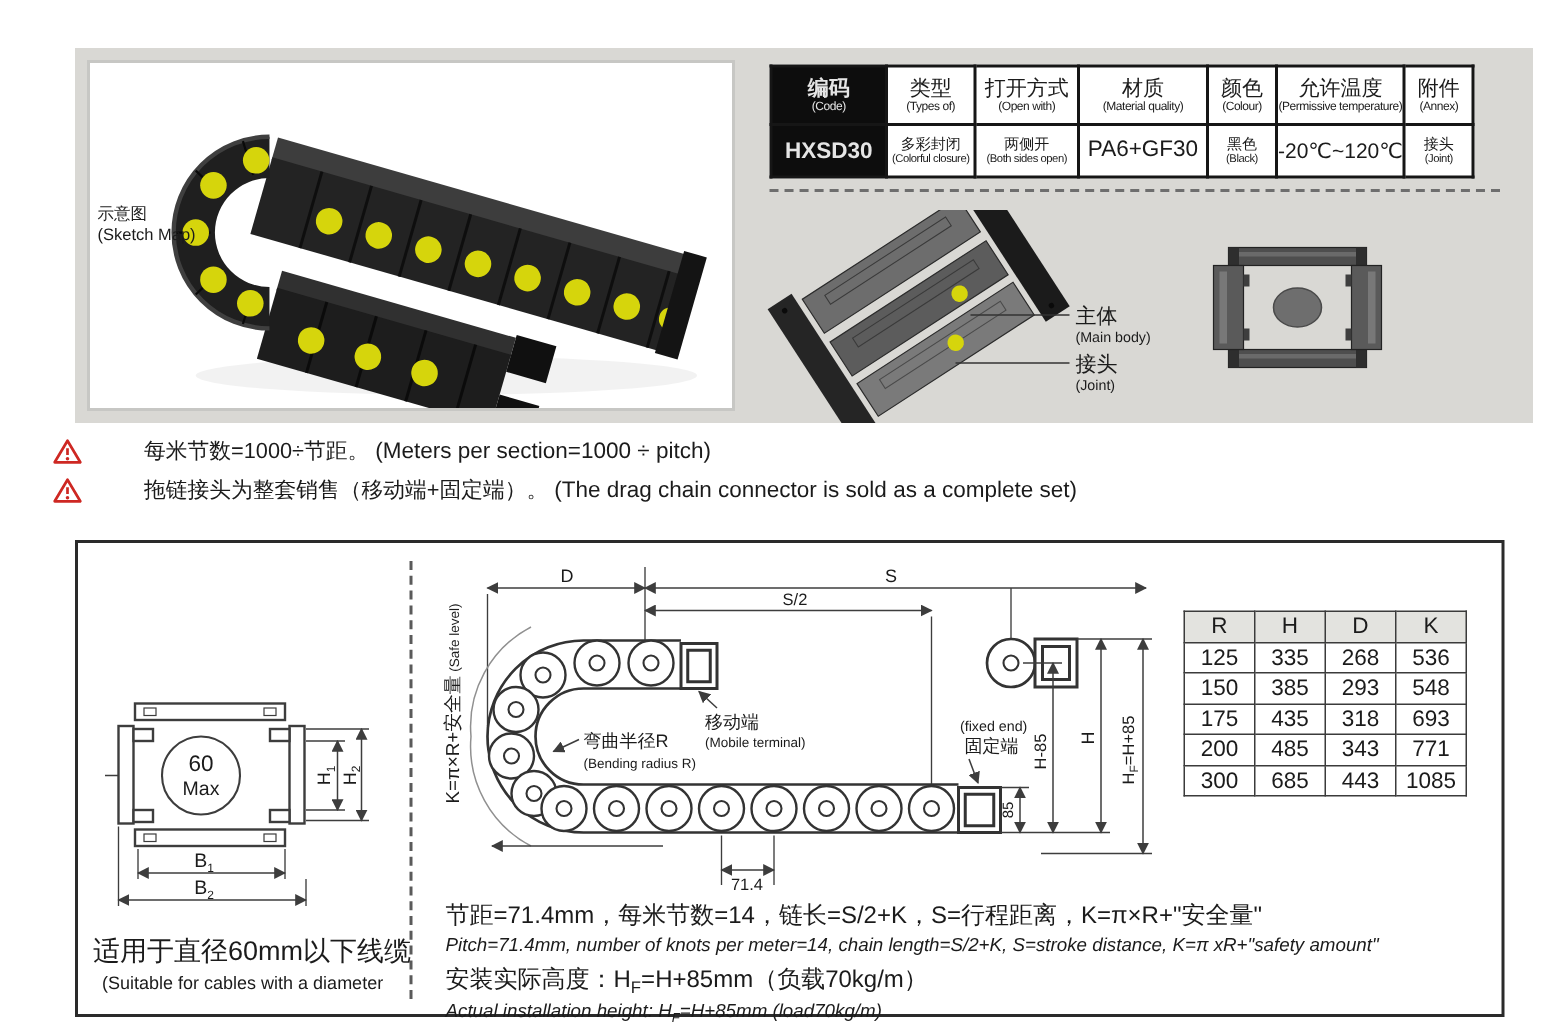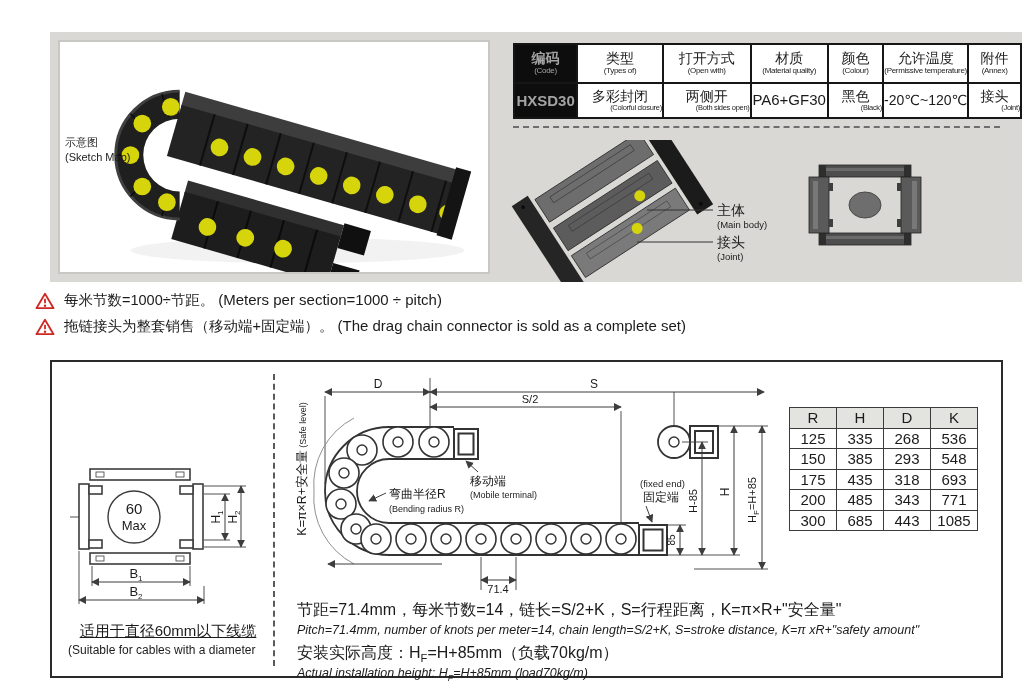--- a/index.html
+++ b/index.html
@@ -7,42 +7,42 @@
   .page{position:relative;width:1034px;height:688px;background:#fff;overflow:hidden;}
   svg{font-family:inherit;display:block;}
 
   
   .top-panel{position:absolute;left:50px;top:32px;width:972px;height:250px;background:#d9d8d4;}
   .photo{position:absolute;left:8px;top:8px;width:428px;height:230px;background:#fff;border:2px solid #c7c7c4;}
   .spec{position:absolute;left:463px;top:11px;border-collapse:collapse;table-layout:fixed;background:#fff;}
   .spec th,.spec td{border:2px solid #161616;text-align:center;vertical-align:middle;padding:0;}
   .spec th{height:37px;font-weight:normal;}
   .spec td{height:33px;}
-  .spec .zh{font-size:14px;line-height:1.12;}
+  .spec .zh{font-size:10px;line-height:1.12;}
   .spec th .zh{font-size:14px;}
   .spec .en{font-size:8px;line-height:1.1;letter-spacing:-0.3px;white-space:nowrap;}
-  .spec td .en{font-size:7.5px;padding-left:32px;}
-  .spec .dark{background:#0d0d0d;color:#a3a3a3;}
+  .spec td .en{font-size:7.5px;}
+  .spec .dark{background:#0d0d0d;color:#e5e5e5;}
   .spec .code-val{font-size:15px;font-weight:bold;}
   .spec .b{font-weight:bold;}
   .dashed-sep{position:absolute;left:463px;top:94px;width:487px;border-top:2px dashed #6e6e6e;}
   .sketch-title{position:absolute;left:15px;top:103px;}
   .sketch-title .zh{font-size:11px;}
   .sketch-title .en{font-size:11px;margin-top:1px;}
 
   
   .note{position:absolute;left:35px;display:flex;align-items:center;gap:9px;}
-  .note .zh{font-size:14.5px;}
+  .note .zh{font-size:14.5px;margin-left:32px;}
   .note .en{font-size:15px;margin-left:4px;}
 
   
   .draw-box{position:absolute;left:50px;top:360px;width:949px;height:314px;border:2px solid #2a2a2a;background:#fff;}
   .vdash{position:absolute;left:221px;top:12px;height:292px;border-left:2px dashed #5a5a5a;}
   .cs-caption{position:absolute;left:10px;top:260px;width:212px;}
-  .cs-caption .zh{font-size:15px;text-align:center;text-decoration:underline;}
+  .cs-caption .zh{font-size:18px;text-align:center;}
   .cs-caption .en{font-size:12px;line-height:1.25;margin-top:2px;padding-left:6px;}
   .cs-caption .en2{padding-left:14px;font-size:12px;line-height:1.25;}
   .dim-table{position:absolute;left:737px;top:45px;border-collapse:collapse;background:#fff;}
   .dim-table th,.dim-table td{border:1.5px solid #3b3b3b;width:46px;height:19.5px;text-align:center;font-size:15px;padding:0;}
   .dim-table th{background:#e3e3df;font-weight:normal;}
   .formulas{position:absolute;left:245px;top:238px;width:720px;white-space:nowrap;}
   .formulas .zh{font-size:16px;}
   .formulas .en{font-size:12.5px;margin-top:2px;margin-bottom:6px;font-style:italic;}
   sub{font-size:70%;}
 </style>

